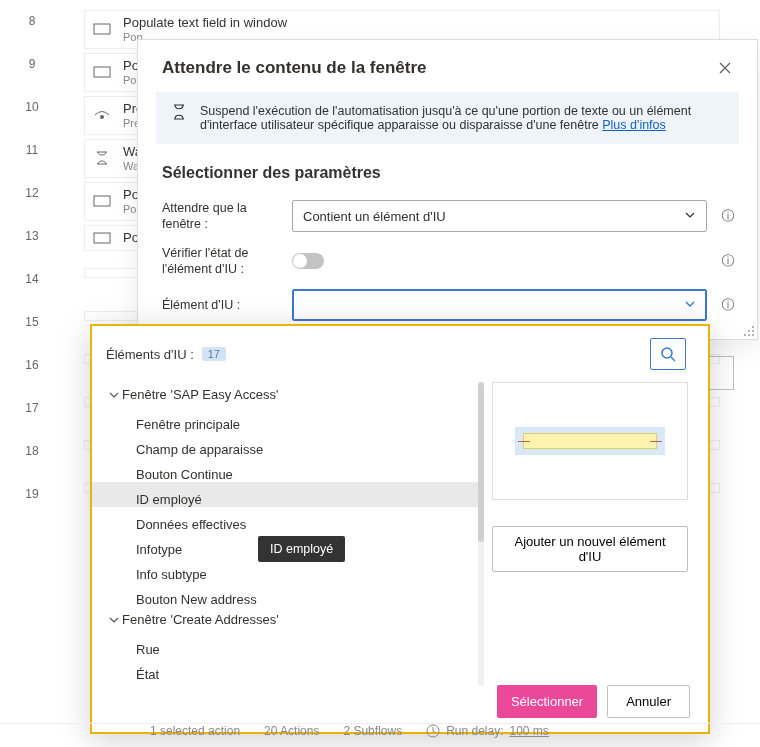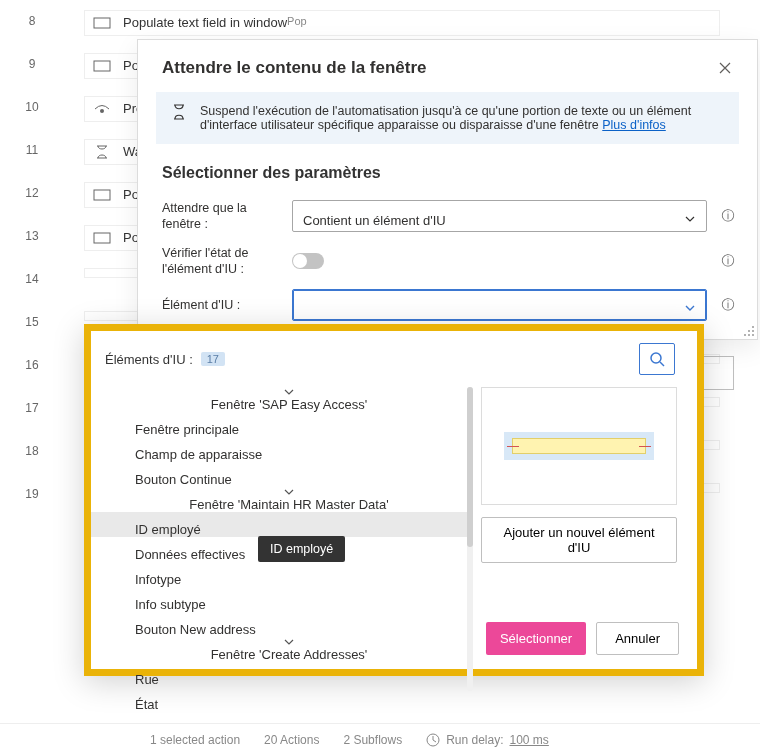--- a/index.html
+++ b/index.html
@@ -3,70 +3,70 @@
 <meta charset="utf-8">
 <style>
   * { box-sizing: border-box; margin: 0; padding: 0; font-family: "Segoe UI", Arial, sans-serif; }
   body { width: 760px; height: 747px; background: #ffffff; position: relative; overflow: hidden; font-size: 13px; color: #333; }
 
   .bg-list { position: absolute; left: 0; top: 0; width: 760px; padding-left: 12px; padding-top: 10px; }
   .bg-row { display: flex; align-items: flex-start; height: 43px; position: relative; }
   .bg-num { width: 40px; text-align: center; color: #666; font-size: 12px; padding-top: 4px; }
   .bg-card { position: absolute; left: 72px; top: 0; right: 40px; border: 1px solid #eee; padding: 4px 8px; display: flex; align-items: center; gap: 12px; background:#fff;}
   .bg-card-icon { width: 18px; height: 14px; display:flex;align-items:center;justify-content:center;color:#555;}
-  .bg-card-texts { display:flex; flex-direction:row; line-height:1.2;}
+  .bg-card-texts { display:flex; flex-direction:column; line-height:1.2;}
   .bg-card-title { font-size: 13px; color: #333; }
   .bg-card-sub { font-size: 11px; color: #888; }
 
   .dialog { position: absolute; left: 137px; top: 39px; width: 621px; background: #ffffff; border: 1px solid #dcdcdc; box-shadow: 0 8px 24px rgba(0,0,0,.08); }
   .dlg-header { display:flex; align-items:center; justify-content:space-between; padding: 14px 18px 10px 24px; }
   .dlg-title { font-size: 17px; font-weight: 600; color: #323130; }
   .dlg-close { width: 28px; height: 28px; display:flex;align-items:center;justify-content:center;color:#605e5c; cursor:pointer;}
   .info-box { margin: 0 18px 10px 18px; background: #eef4fa; display:flex; gap:12px; padding: 12px 16px; font-size: 12.5px; color:#323130; }
   .info-box a { color: #0b61c7; text-decoration: underline; }
   .hourglass { flex:0 0 16px;}
   .section-title { font-size: 16px; font-weight:600; padding: 10px 18px 12px 24px; }
   .field-row { display:flex; align-items:center; padding: 6px 18px 6px 24px; gap: 10px;}
   .field-label { width: 120px; font-size: 12.5px; color:#323130; line-height:1.3;}
-  .dropdown { flex:1; height: 32px; border:1px solid #a6a6a6; border-radius:2px; display:flex; justify-content:space-between; padding: 12px 10px; font-size:13px; color:#323130; background:#fff;}
+  .dropdown { flex:1; height: 32px; border:1px solid #a6a6a6; border-radius:2px; display:flex; align-items:center; justify-content:space-between; padding: 0 10px; font-size:13px; color:#323130; background:#fff;}
   .dropdown.active { border:1px solid #3b77d1; box-shadow: inset 0 0 0 1px #3b77d1;}
   .info-i { width:22px; text-align:center; color:#666;}
   .toggle { position: relative; width: 32px; height: 16px; background:#c3c3c3; border-radius:8px;}
   .toggle .knob { position:absolute; left:1px; top:1px; width:14px; height:14px; background:#fff; border-radius:50%;}
   .handle { position:absolute; right:2px; bottom:2px; width:14px;height:14px;}
   .handle svg { display:block; }
 
-  .popover { position:absolute; left:84px; top:324px; width:620px; height:352px; background:#fff; border:7px solid #eab308; box-shadow: 0 6px 30px rgba(0,0,0,.18); }
+  .popover { position:absolute; left:90px; top:324px; width:620px; height:410px; background:#fff; border:2px solid #eab308; box-shadow: 0 6px 30px rgba(0,0,0,.18); }
   .pop-top { display:flex; align-items:center; justify-content:space-between; padding: 12px 22px 4px 14px;}
   .pop-top-left { display:flex; align-items:center; gap:8px; font-size:13px;}
   .badge { background:#d2e3f4; color:#5a7ea6; font-size:11px; padding:1px 6px; border-radius:2px;}
   .search-btn { width:36px; height:32px; border:1px solid #3b77d1; border-radius:2px; display:flex; align-items:center; justify-content:center; color:#3b77d1;}
   .pop-body { display:flex; height: 320px; }
   .tree-area { width: 394px; position:relative; padding: 8px 0; }
   .tree-scroll { position:absolute; right:0; top:8px; bottom:8px; width:6px; background:#f0f0f0; border-radius:3px;}
   .tree-thumb { position:absolute; left:0; top:0; width:6px; height:160px; background:#cfcfcf; border-radius:3px;}
   .tree-line { display:flex; align-items:center; height:25px; font-size:13px; color:#323130; cursor:pointer;}
-  .tree-line.l0 { padding-left: 14px; flex-direction: column; }
+  .tree-line.l0 { padding-left: 14px; }
   .tree-line.l1 { padding-left: 44px; align-items: flex-end; }
   .tree-line.selected { background:#e9e9e9; }
   .chev { width:16px; display:inline-flex; justify-content:center; color:#555;}
   .preview-area { flex:1; padding: 8px 20px 8px 8px; display:flex; flex-direction:column; align-items:center; }
   .preview-box { width:196px; height:118px; border:1px solid #dcdcdc; display:flex; align-items:center; justify-content:center;}
   .preview-inner { width:150px; height:28px; background:#d8e8f7; position:relative;}
   .preview-field { position:absolute; left:8px; right:8px; top:6px; height:16px; background:#fff3b0; border:1px solid #e2cf6a;}
   .preview-field::before,.preview-field::after{content:"";position:absolute;background:#d35454;}
   .preview-field::before{left:-6px;top:50%;width:12px;height:1px;}
   .preview-field::after{right:-6px;top:50%;width:12px;height:1px;}
-  .add-btn { margin-top:12px; border:1px solid #bfbfbf; background:#fff; font-size:13px; padding: 7px 10px; border-radius:2px; cursor:pointer;}
+  .add-btn { margin-top:26px; border:1px solid #bfbfbf; background:#fff; font-size:13px; padding: 7px 10px; border-radius:2px; cursor:pointer;}
   .pop-footer { position:absolute; right:18px; bottom:14px; display:flex; gap:10px;}
   .btn-primary { background:#ec4899; color:#fff; border:none; padding:8px 14px; font-size:13px; border-radius:2px; cursor:pointer;}
   .btn-secondary { background:#fff; border:1px solid #bfbfbf; padding:8px 18px; font-size:13px; border-radius:2px;}
   .tooltip { position:absolute; background:#333; color:#fff; font-size:12.5px; padding:6px 12px; border-radius:2px; white-space:nowrap;}
 
-  .statusbar { position:absolute; left:0; bottom:0; width:100%; height:24px; border-top:1px solid #eee; display:flex; align-items:flex-end; gap:24px; padding-left:150px; font-size:12px; color:#888;}
+  .statusbar { position:absolute; left:0; bottom:0; width:100%; height:24px; border-top:1px solid #eee; display:flex; align-items:flex-start; gap:24px; padding-left:150px; font-size:12px; color:#888;}
   .statusbar u { text-decoration: underline; }
   .behind-btn { position:absolute; right:26px; top:356px; width:40px; height:34px; border:1px solid #bfbfbf;}
 </style>
 </head>
 <body>
 
 <div class="bg-list">
   <div class="bg-row">
       <div class="bg-num">8</div>
     <div class="bg-card">
@@ -270,28 +270,20 @@
             <span>Fenêtre 'SAP Easy Access'</span>
           </div>
           <div class="tree-line l1">
             <span>Fenêtre principale</span>
           </div>
           <div class="tree-line l1">
             <span>Champ de apparaisse</span>
           </div>
           <div class="tree-line l1">
             <span>Bouton Continue</span>
-          </div>
-          <div class="tree-line l0">
-            <span class="chev">
-              <svg width="10" height="10" viewBox="0 0 10 10">
-                <path d="M1 3l4 4 4-4" fill="none" stroke="#555" stroke-width="1.2"></path>
-              </svg>
-            </span>
-            <span>Fenêtre 'Maintain HR Master Data'</span>
           </div>
           <div class="tree-line l1 selected">
             <span>ID employé</span>
           </div>
           <div class="tree-line l1">
             <span>Données effectives</span>
           </div>
           <div class="tree-line l1">
             <span>Infotype</span>
           </div>

